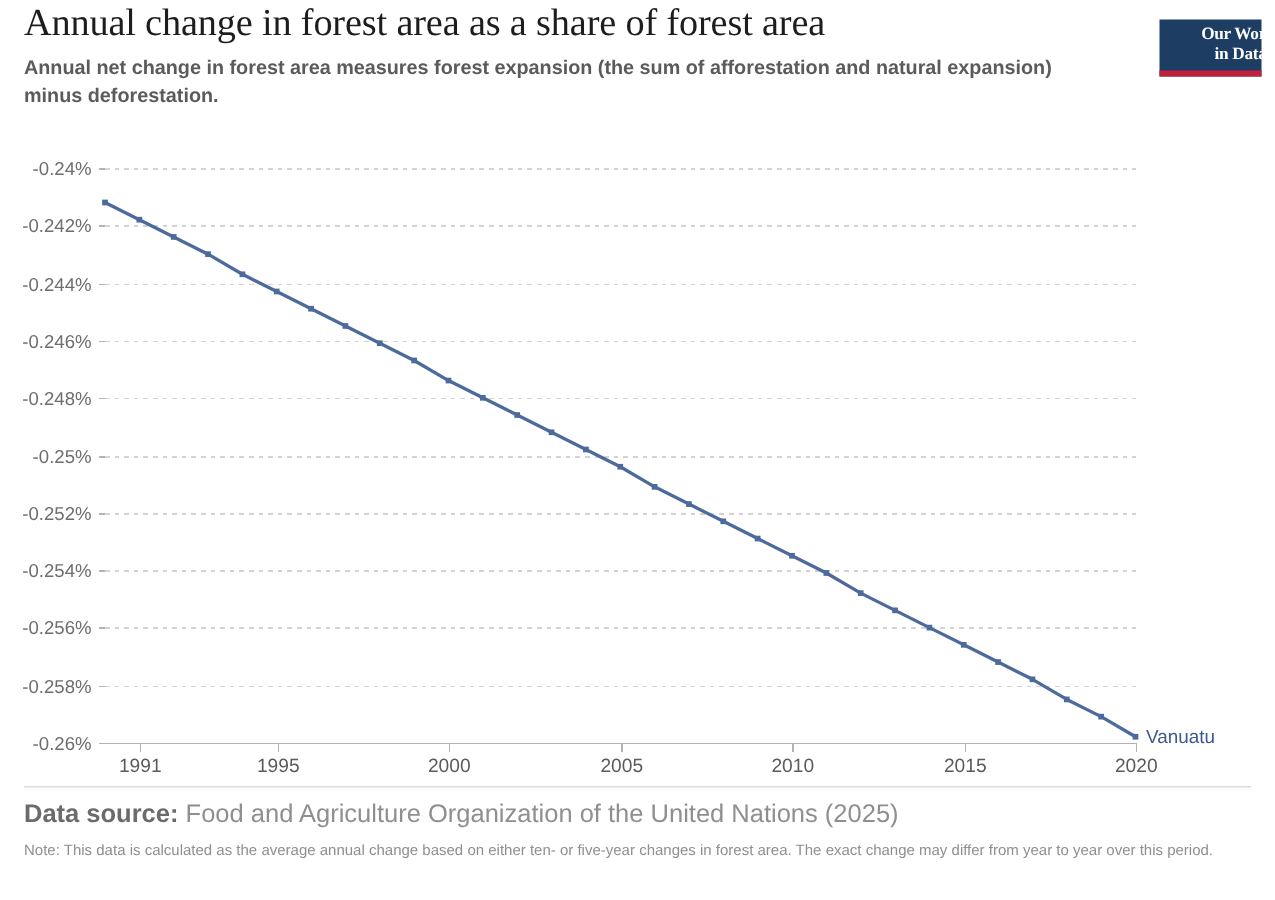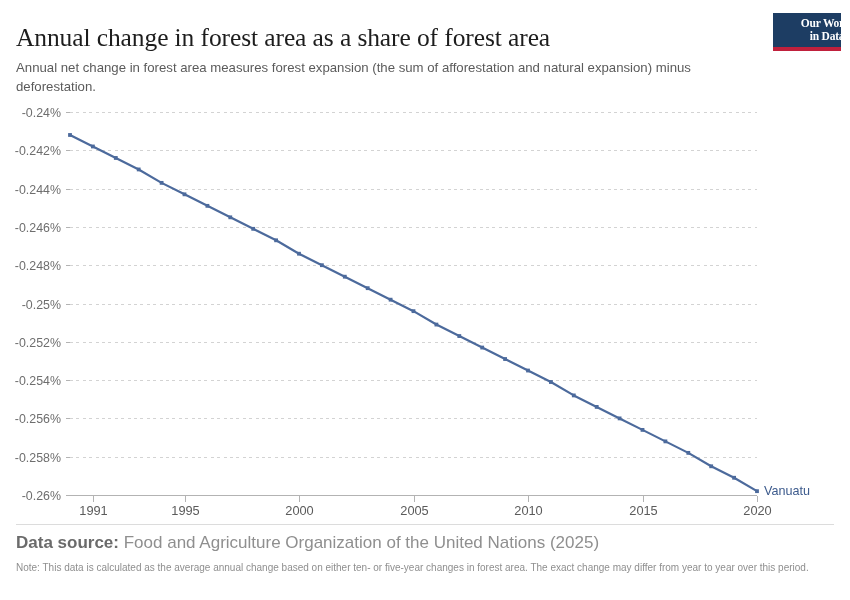--- a/index.html
+++ b/index.html
@@ -18,36 +18,36 @@
     position: relative;
     width: 850px;
     height: 600px;
     box-sizing: border-box;
   }
 
   
   .header {
     position: absolute;
     left: 16px;
-    top: 23px;
+    top: 0;
     width: 740px;
   }
   .chart-title {
     font-family: "Liberation Serif", serif;
     font-size: 25.5px;
     font-weight: 400;
     line-height: 1.15;
     letter-spacing: -0.1px;
     color: #1d1d1d;
     margin: 0 0 6px 0;
     white-space: nowrap;
   }
   .chart-subtitle {
     font-size: 13.2px;
-    font-weight: 400;
+    font-weight: 700;
     line-height: 1.45;
     color: #5b5b5b;
     margin: 0;
     max-width: 718px;
   }
 
   
   .owid-logo {
     position: absolute;
     right: 9px;

